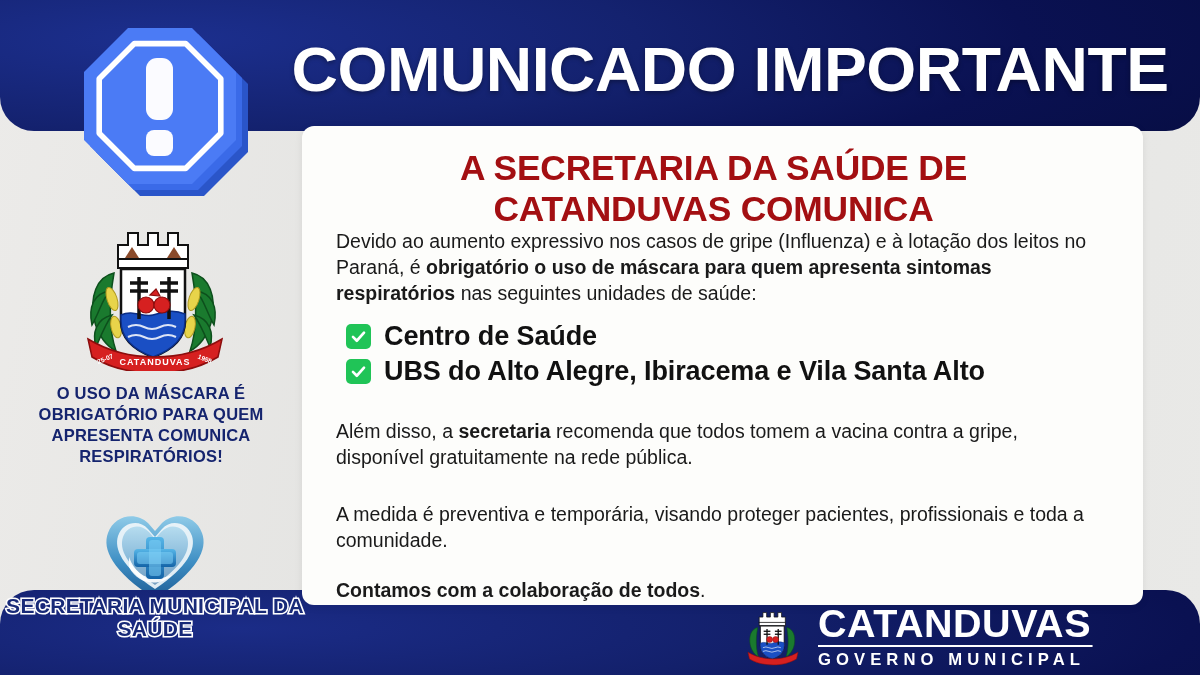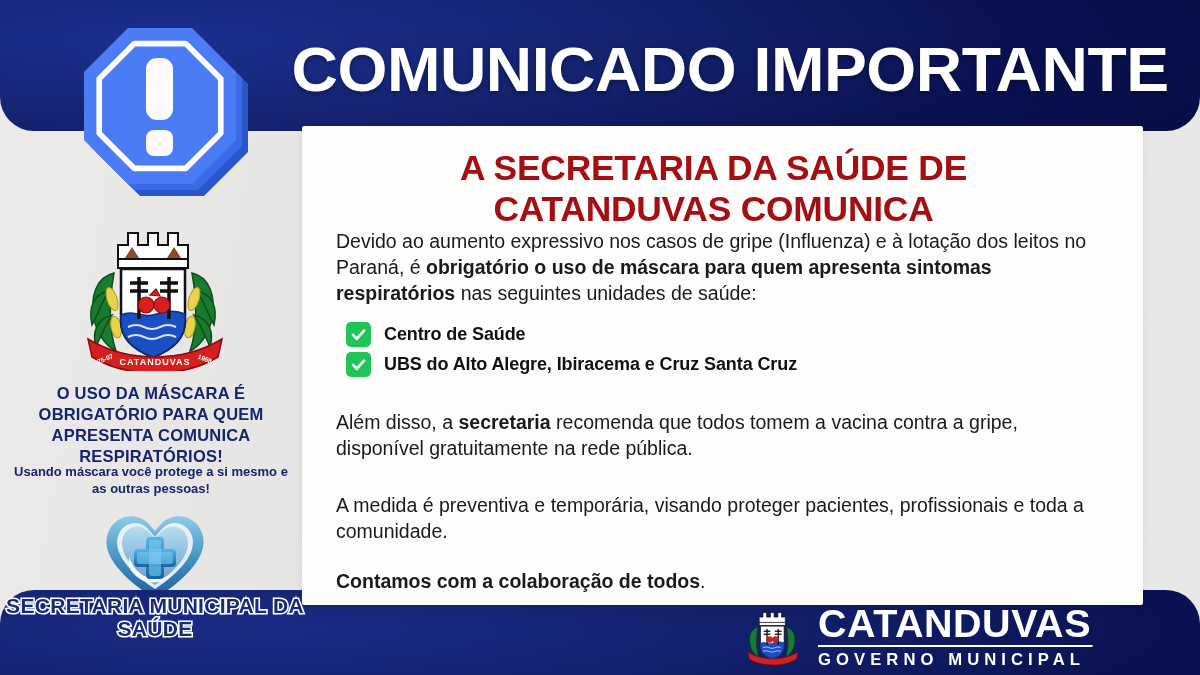--- a/index.html
+++ b/index.html
@@ -120,21 +120,21 @@
   .city-sub{
     color:#ffffff; font-size:16.5px; font-weight:bold;
     letter-spacing:5.0px; line-height:1; margin-top:4px;
     transform:scaleX(1.01); transform-origin:left center;
   }
 
   
   .card{
     position:absolute; left:302px; top:126px; width:841px; height:479px;
     background:#fdfdfb;
-    border-radius:2px;
+    border-radius:12px;
     z-index:5;
     padding:22px 52px 0 34px;
     box-shadow:0 2px 8px rgba(0,0,0,.07);
   }
   .card-title{
     text-align:center;
     color:#a30f12;
     font-size:35px;
     font-weight:bold;
     line-height:1.16;
@@ -156,21 +156,21 @@
   }
   .check{
     width:25px; height:25px; flex:none;
     background:#20c457;
     border-radius:5px;
     display:flex; align-items:center; justify-content:center;
   }
   .check svg{ width:17px; height:17px; display:block; }
   .list-label{
     color:#111111;
-    font-size:18px;
+    font-size:27px;
     font-weight:bold;
     line-height:1.1;
     letter-spacing:-0.1px;
   }
   .para2{ margin-top:33px; }
   .para3{ margin-top:31px; }
   .para4{ margin-top:24px; font-weight:bold; }
   .para4 .norm{ font-weight:normal; }
 </style>
 </head>
@@ -254,21 +254,20 @@
       </g>
 
       <path d="M16 124 c20 12 44 18 67 18 c23 0 47 -6 67 -18 l-4 18 c-20 12 -40 16 -63 16 c-23 0 -43 -4 -63 -16 z" fill="#d62020" stroke="#8c0d0d" stroke-width="1.5"></path>
       <text x="83" y="150" font-family="Liberation Sans, sans-serif" font-size="9" font-weight="bold" fill="#ffffff" text-anchor="middle" letter-spacing="1">CATANDUVAS</text>
       <text x="34" y="146" font-family="Liberation Sans, sans-serif" font-size="6.5" font-weight="bold" fill="#ffffff" text-anchor="middle" transform="rotate(-22 34 146)">25-07</text>
       <text x="132" y="146" font-family="Liberation Sans, sans-serif" font-size="6.5" font-weight="bold" fill="#ffffff" text-anchor="middle" transform="rotate(22 132 146)">1958</text>
     </svg>
   </div>
 
   <div class="sidebar-heading">O USO DA MÁSCARA É OBRIGATÓRIO PARA QUEM APRESENTA COMUNICA RESPIRATÓRIOS!</div>
-  <div class="sidebar-sub">Usando máscara você protege a si mesmo e as outras pessoas!</div>
 
   <div class="health-logo">
     <svg viewBox="0 0 118 100">
       <defs>
         <linearGradient id="hg" x1="0" y1="0" x2="0" y2="1">
           <stop offset="0%" stop-color="#8fcbe8"></stop>
           <stop offset="55%" stop-color="#3f8fc4"></stop>
           <stop offset="100%" stop-color="#1d5d96"></stop>
         </linearGradient>
         <linearGradient id="cg" x1="0" y1="0" x2="0" y2="1">
@@ -351,21 +350,21 @@
           </svg>
       </span>
       <span class="list-label">Centro de Saúde</span>
     </div>
     <div class="list-item">
       <span class="check">
         <svg viewBox="0 0 20 20">
             <path d="M3.5 10.5 L8 15 L16.5 5.5" fill="none" stroke="#ffffff" stroke-width="3.1" stroke-linecap="round" stroke-linejoin="round"></path>
           </svg>
       </span>
-      <span class="list-label">UBS do Alto Alegre, Ibiracema e Cruz Santa Cruz</span>
+      <span class="list-label">UBS do Alto Alegre, Ibiracema e Vila Santa Alto</span>
     </div>
   </div>
 
   <div class="para para2">
     <span>Além disso, a </span><b>secretaria</b><span> recomenda que todos tomem a vacina contra a gripe, disponível gratuitamente na rede pública.</span>
   </div>
 
   <div class="para para3">A medida é preventiva e temporária, visando proteger pacientes, profissionais e toda a comunidade.</div>
 
   <div class="para para4">

